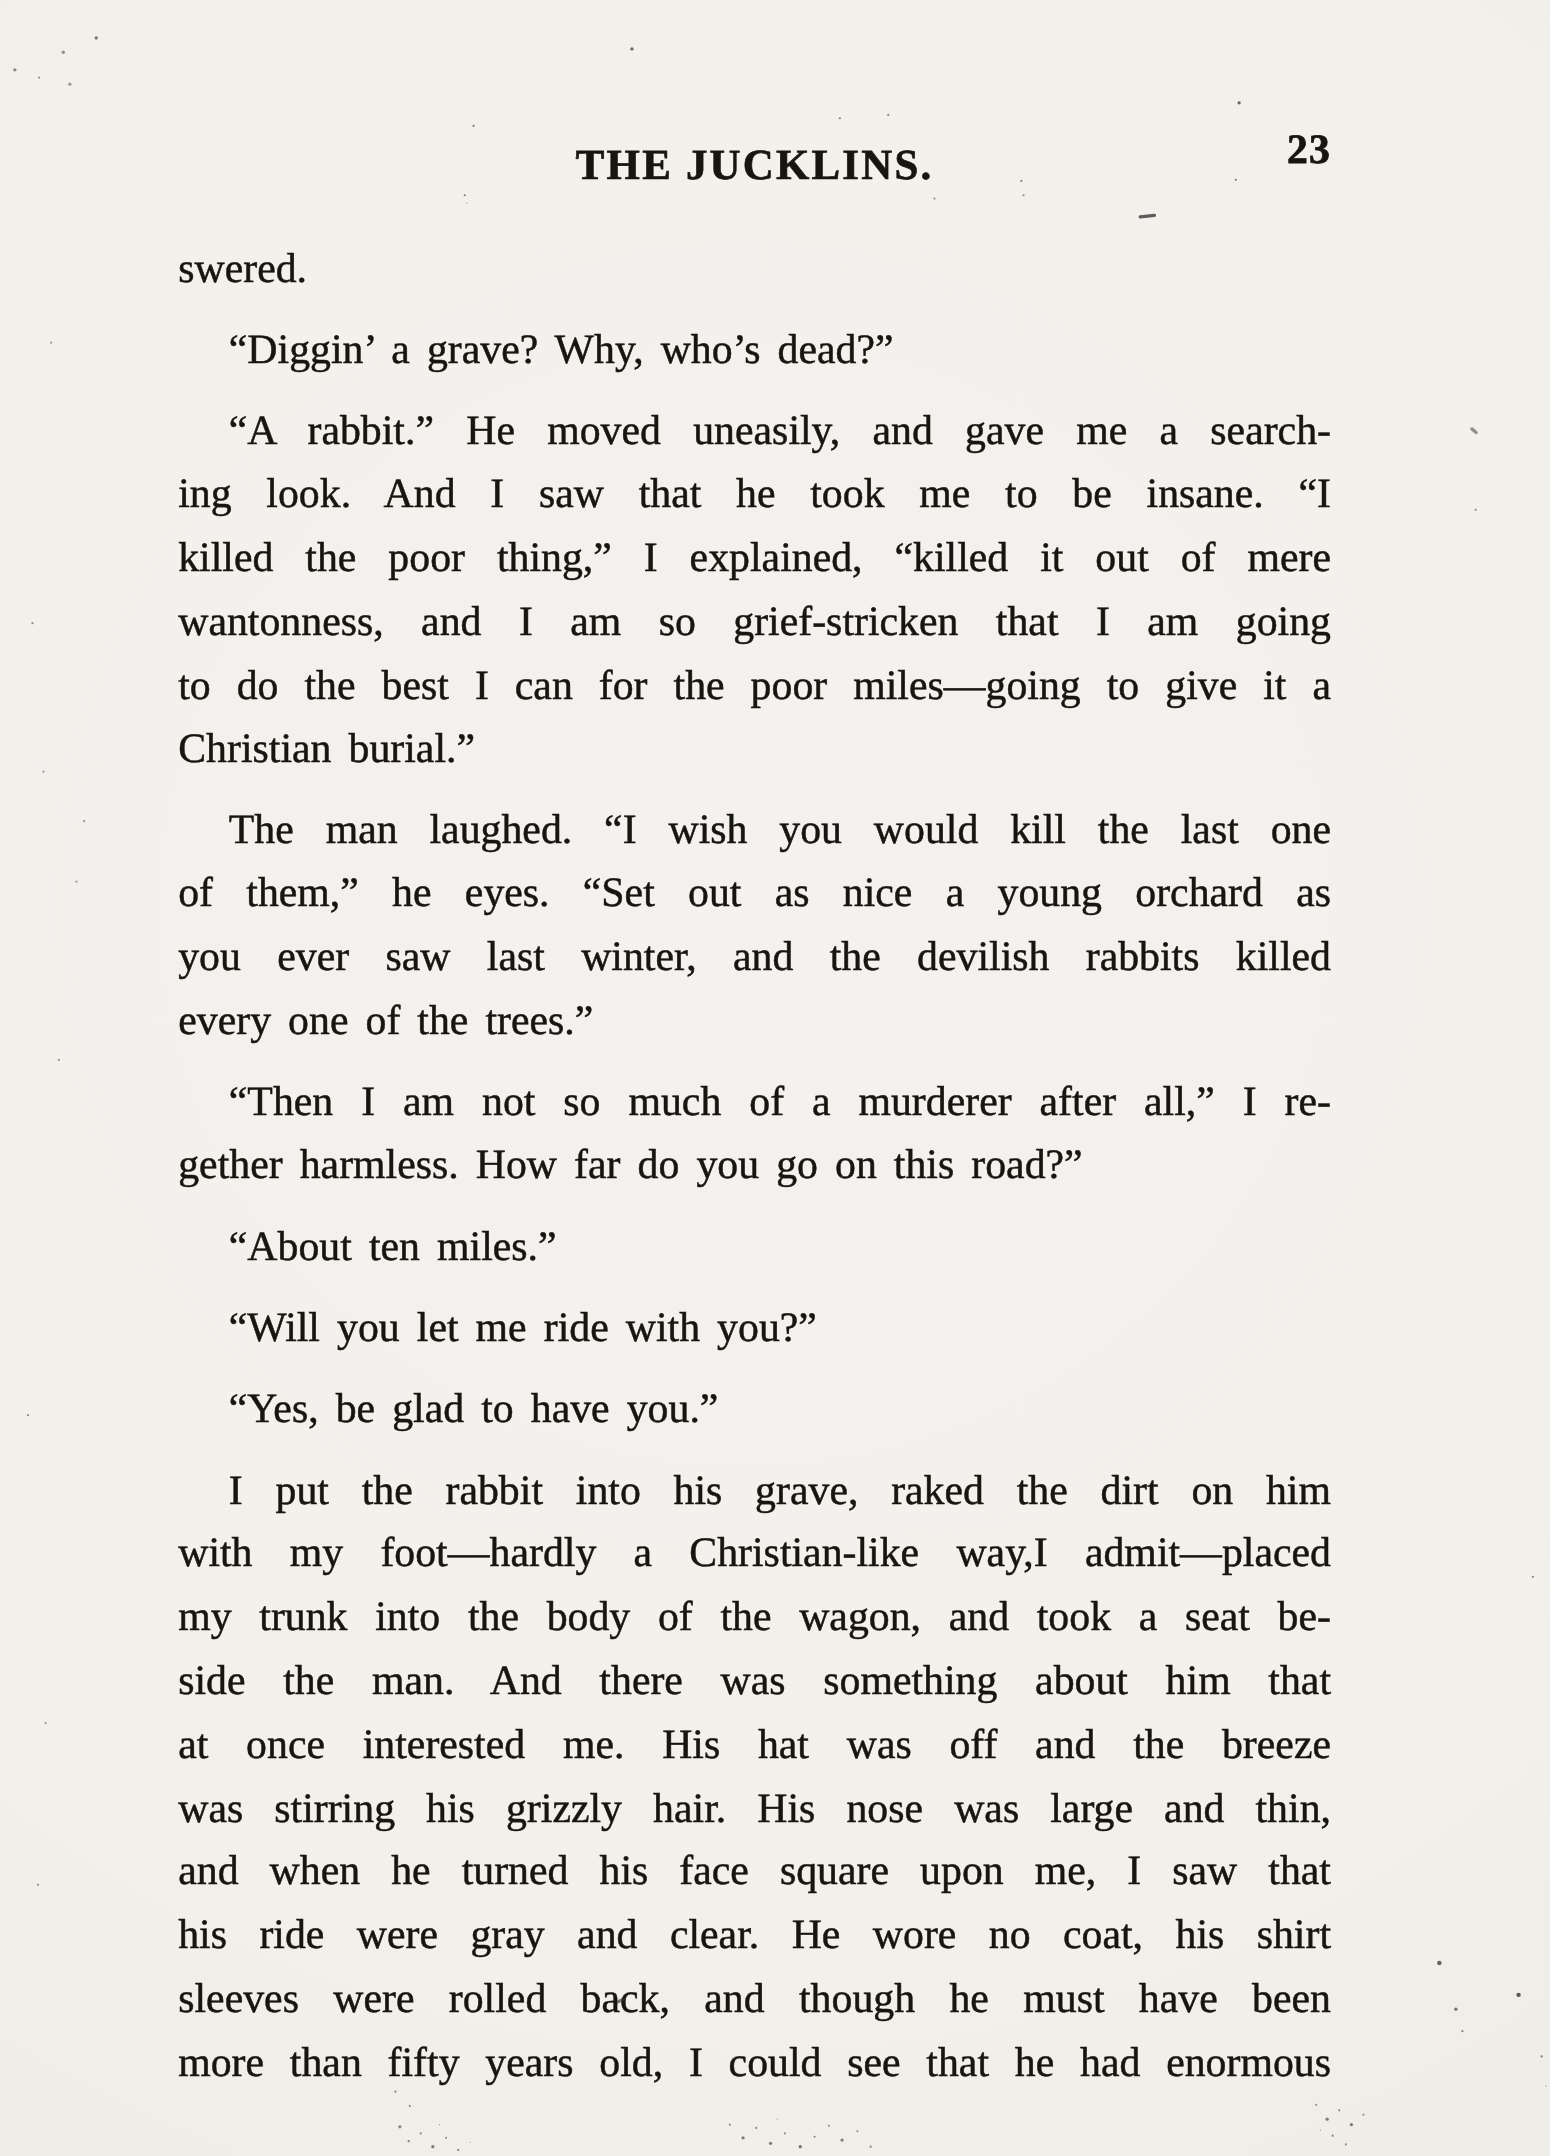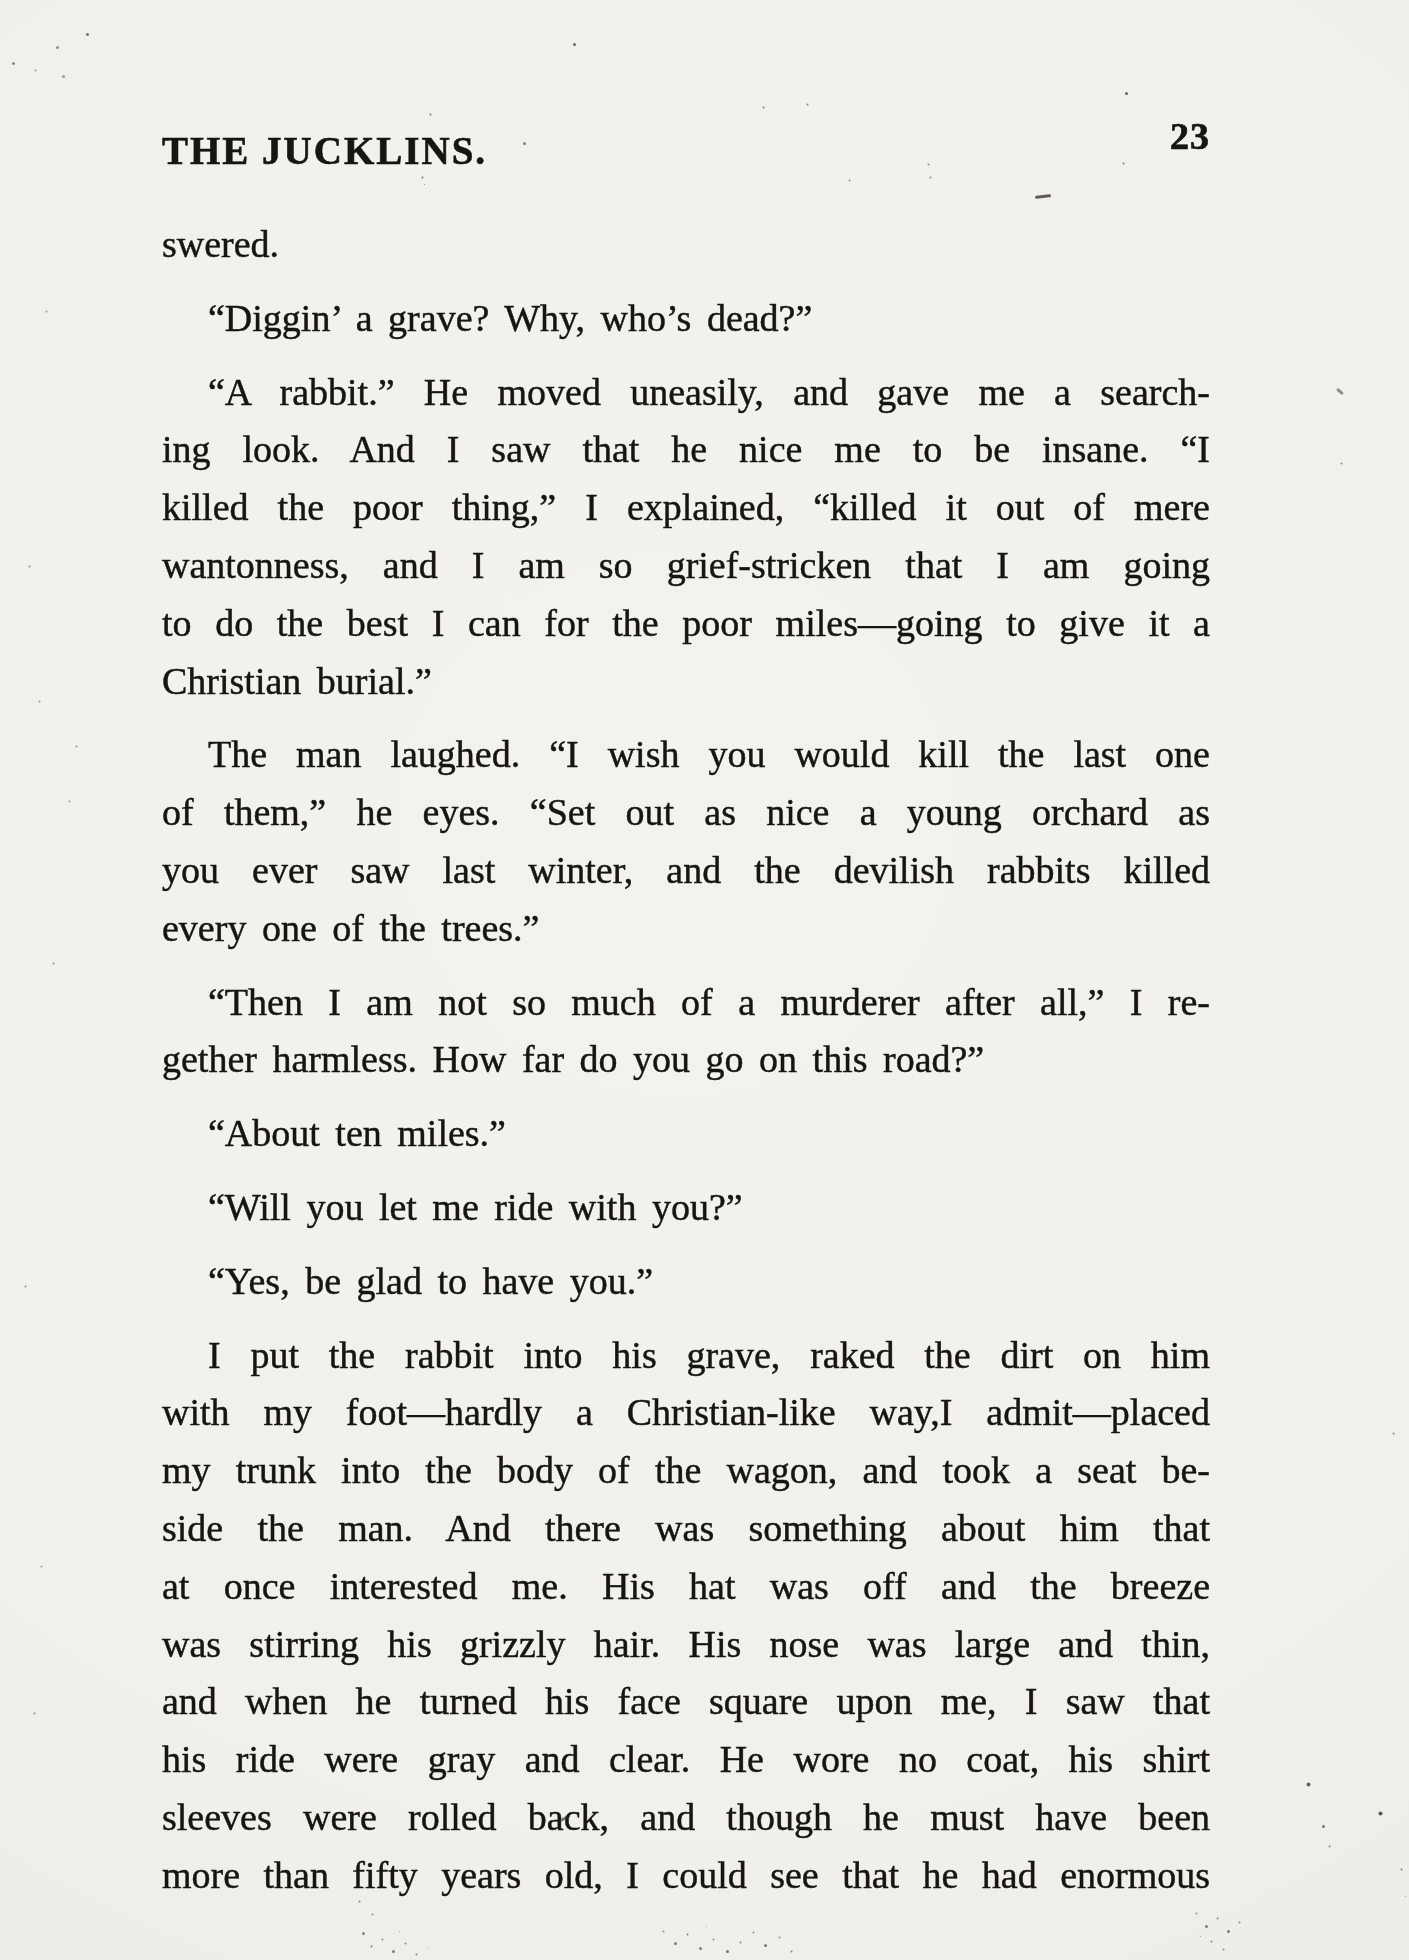--- a/index.html
+++ b/index.html
@@ -12,20 +12,21 @@
     position: relative;
     width: 1409px; height: 1960px;
     overflow: hidden;
     background:
       radial-gradient(ellipse 130% 90% at 48% 42%, #f3f2ee 0%, #f1f0eb 55%, #ecebe5 85%, #e7e6df 100%);
     color: #17150f;
   }
   .running-header {
     position: absolute;
     left: 162px; top: 128px; width: 1048px;
+    text-align: center;
     font-weight: 700;
     font-size: 39px;
     letter-spacing: 2px;
     -webkit-text-stroke: 0.6px #17150f;
     white-space: nowrap;
   }
   .page-number {
     position: absolute;
     right: 199px; top: 114px;
     font-weight: 700;
@@ -109,21 +110,21 @@
 <div class="page">
 
   <div class="running-header">THE JUCKLINS.</div>
 
   <div class="page-number">23</div>
 
   <div class="body-lines">
       <div class="line end">swered.</div>
       <div class="line indent end">“Diggin’ a grave?  Why, who’s dead?”</div>
       <div class="line indent">“A rabbit.”  He moved uneasily, and gave me a search-</div>
-      <div class="line">ing look.  And I saw that he nice me to be insane.  “I</div>
+      <div class="line">ing look.  And I saw that he took me to be insane.  “I</div>
       <div class="line">killed the poor thing,” I explained, “killed it out of mere</div>
       <div class="line">wantonness, and I am so grief-stricken that I am going</div>
       <div class="line">to do the best I can for the poor miles—going to give it a</div>
       <div class="line end">Christian burial.”</div>
       <div class="line indent">The man laughed.  “I wish you would kill the last one</div>
       <div class="line">of them,” he eyes.  “Set out as nice a young orchard as</div>
       <div class="line">you ever saw last winter, and the devilish rabbits killed</div>
       <div class="line end">every one of the trees.”</div>
       <div class="line indent">“Then I am not so much of a murderer after all,” I re-</div>
       <div class="line end">gether harmless.  How far do you go on this road?”</div>

